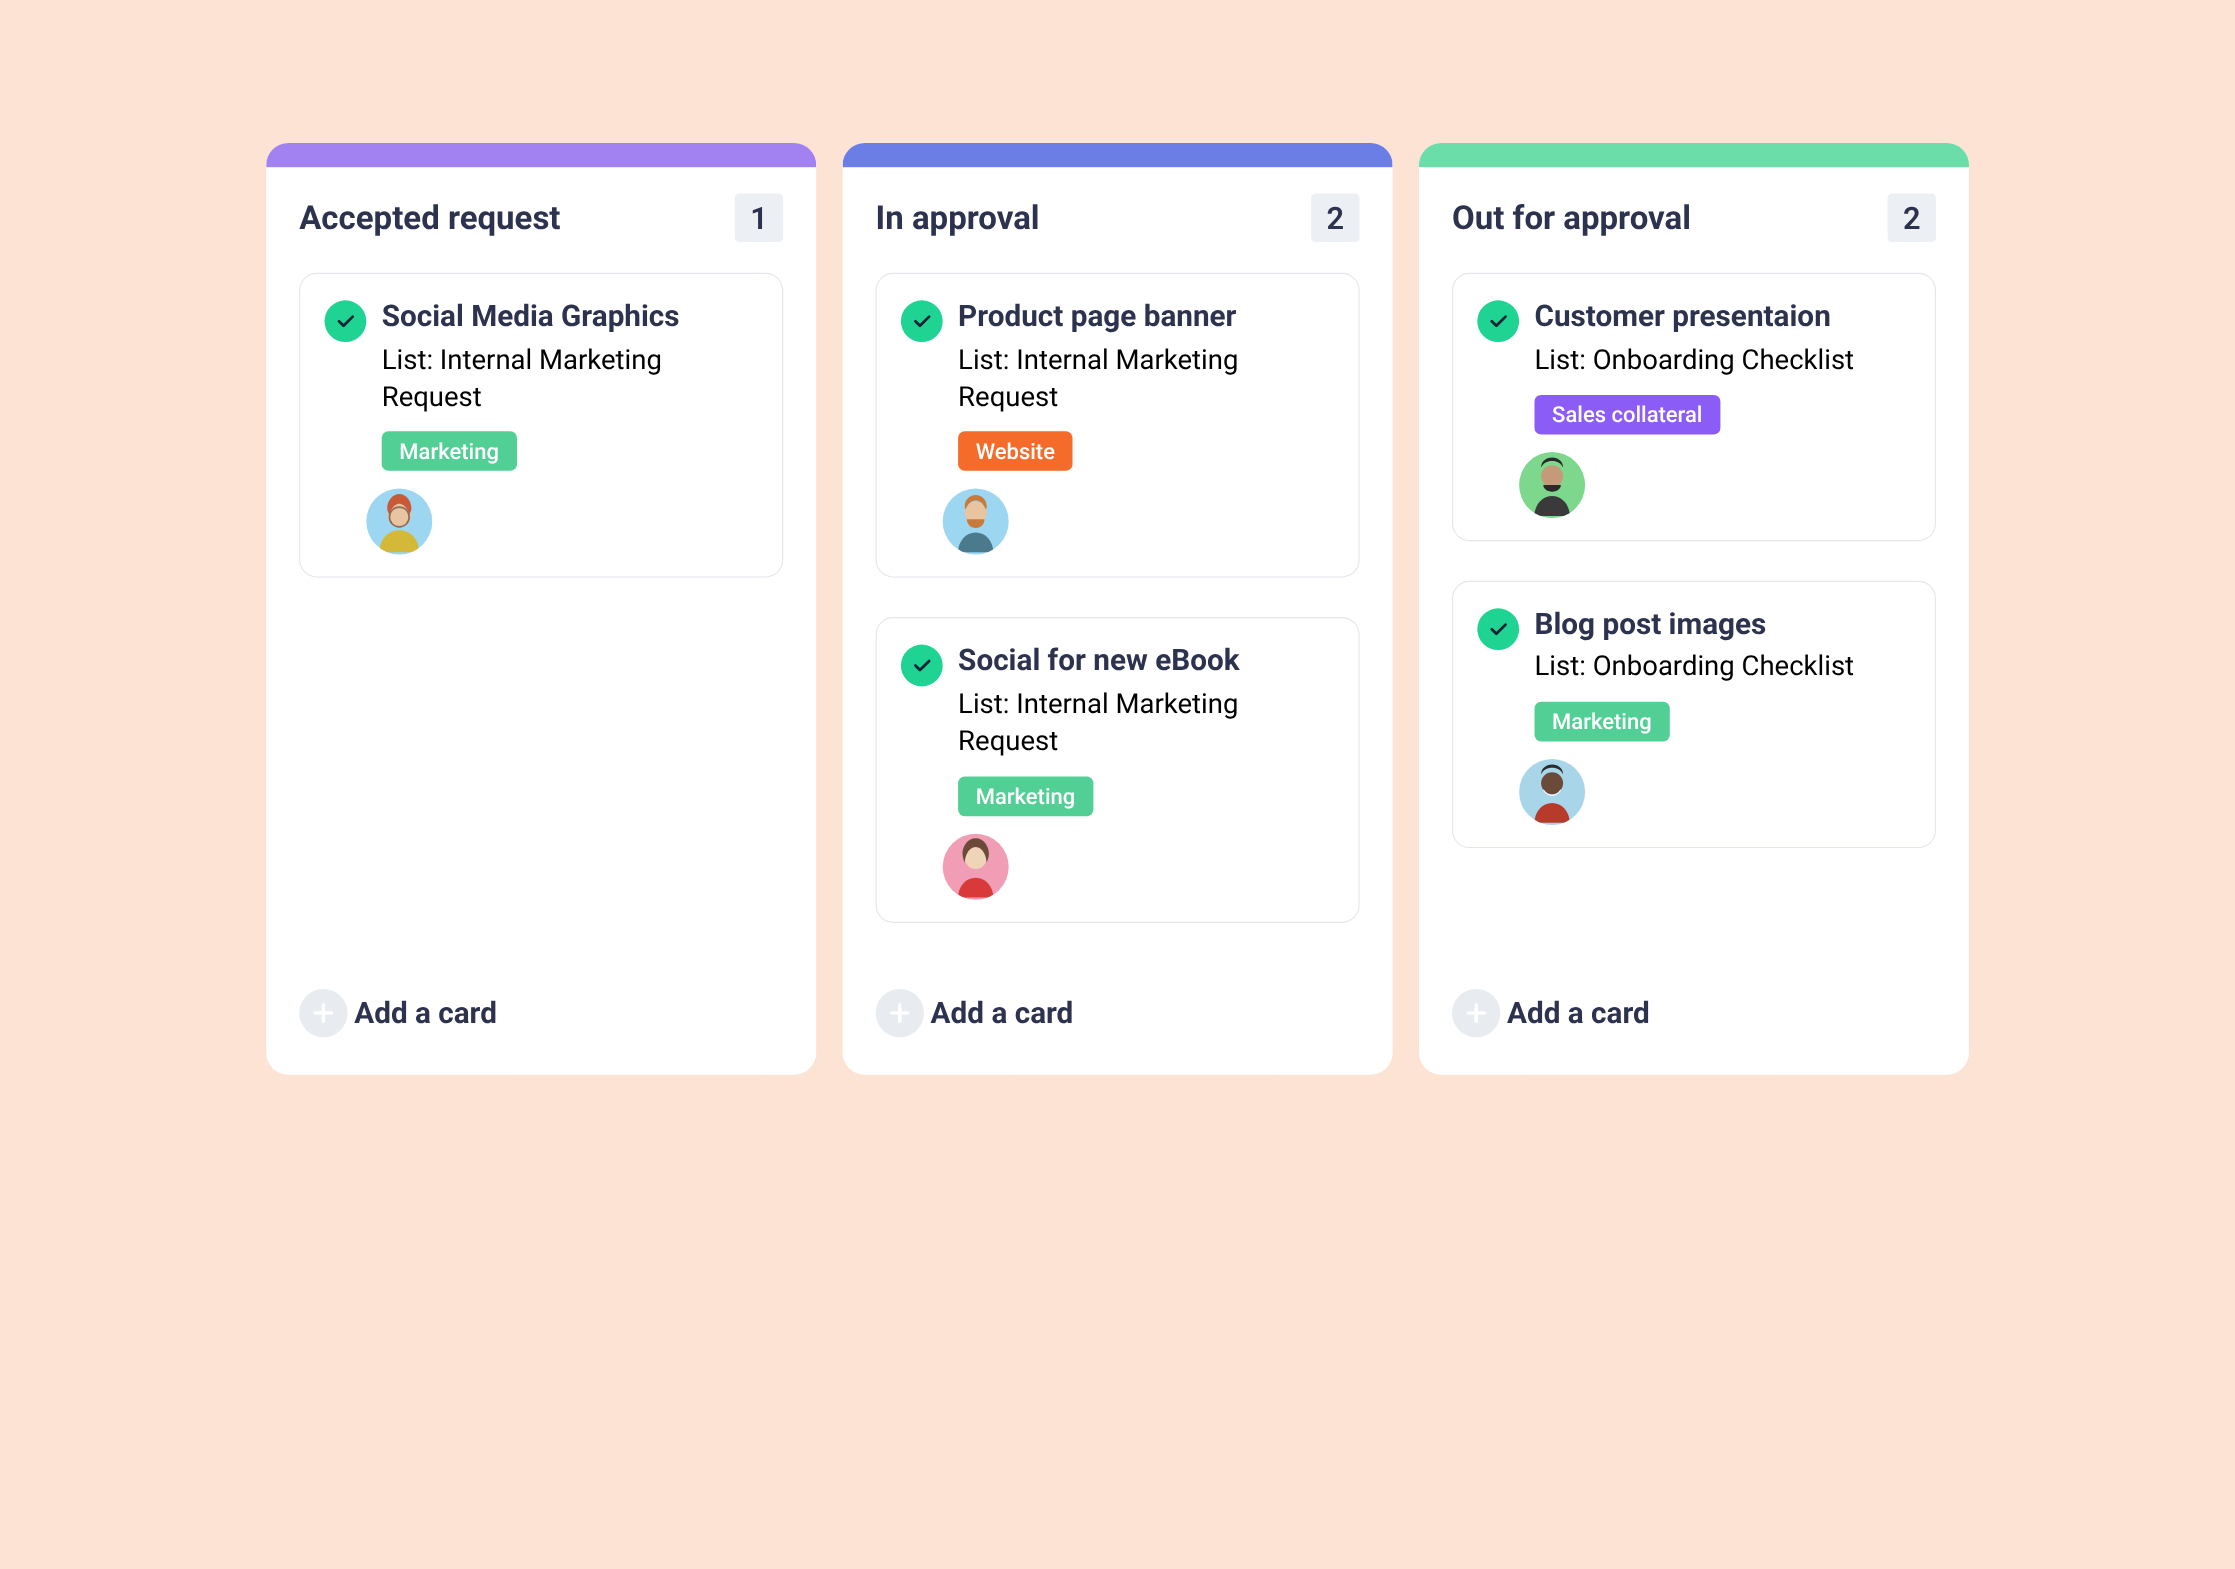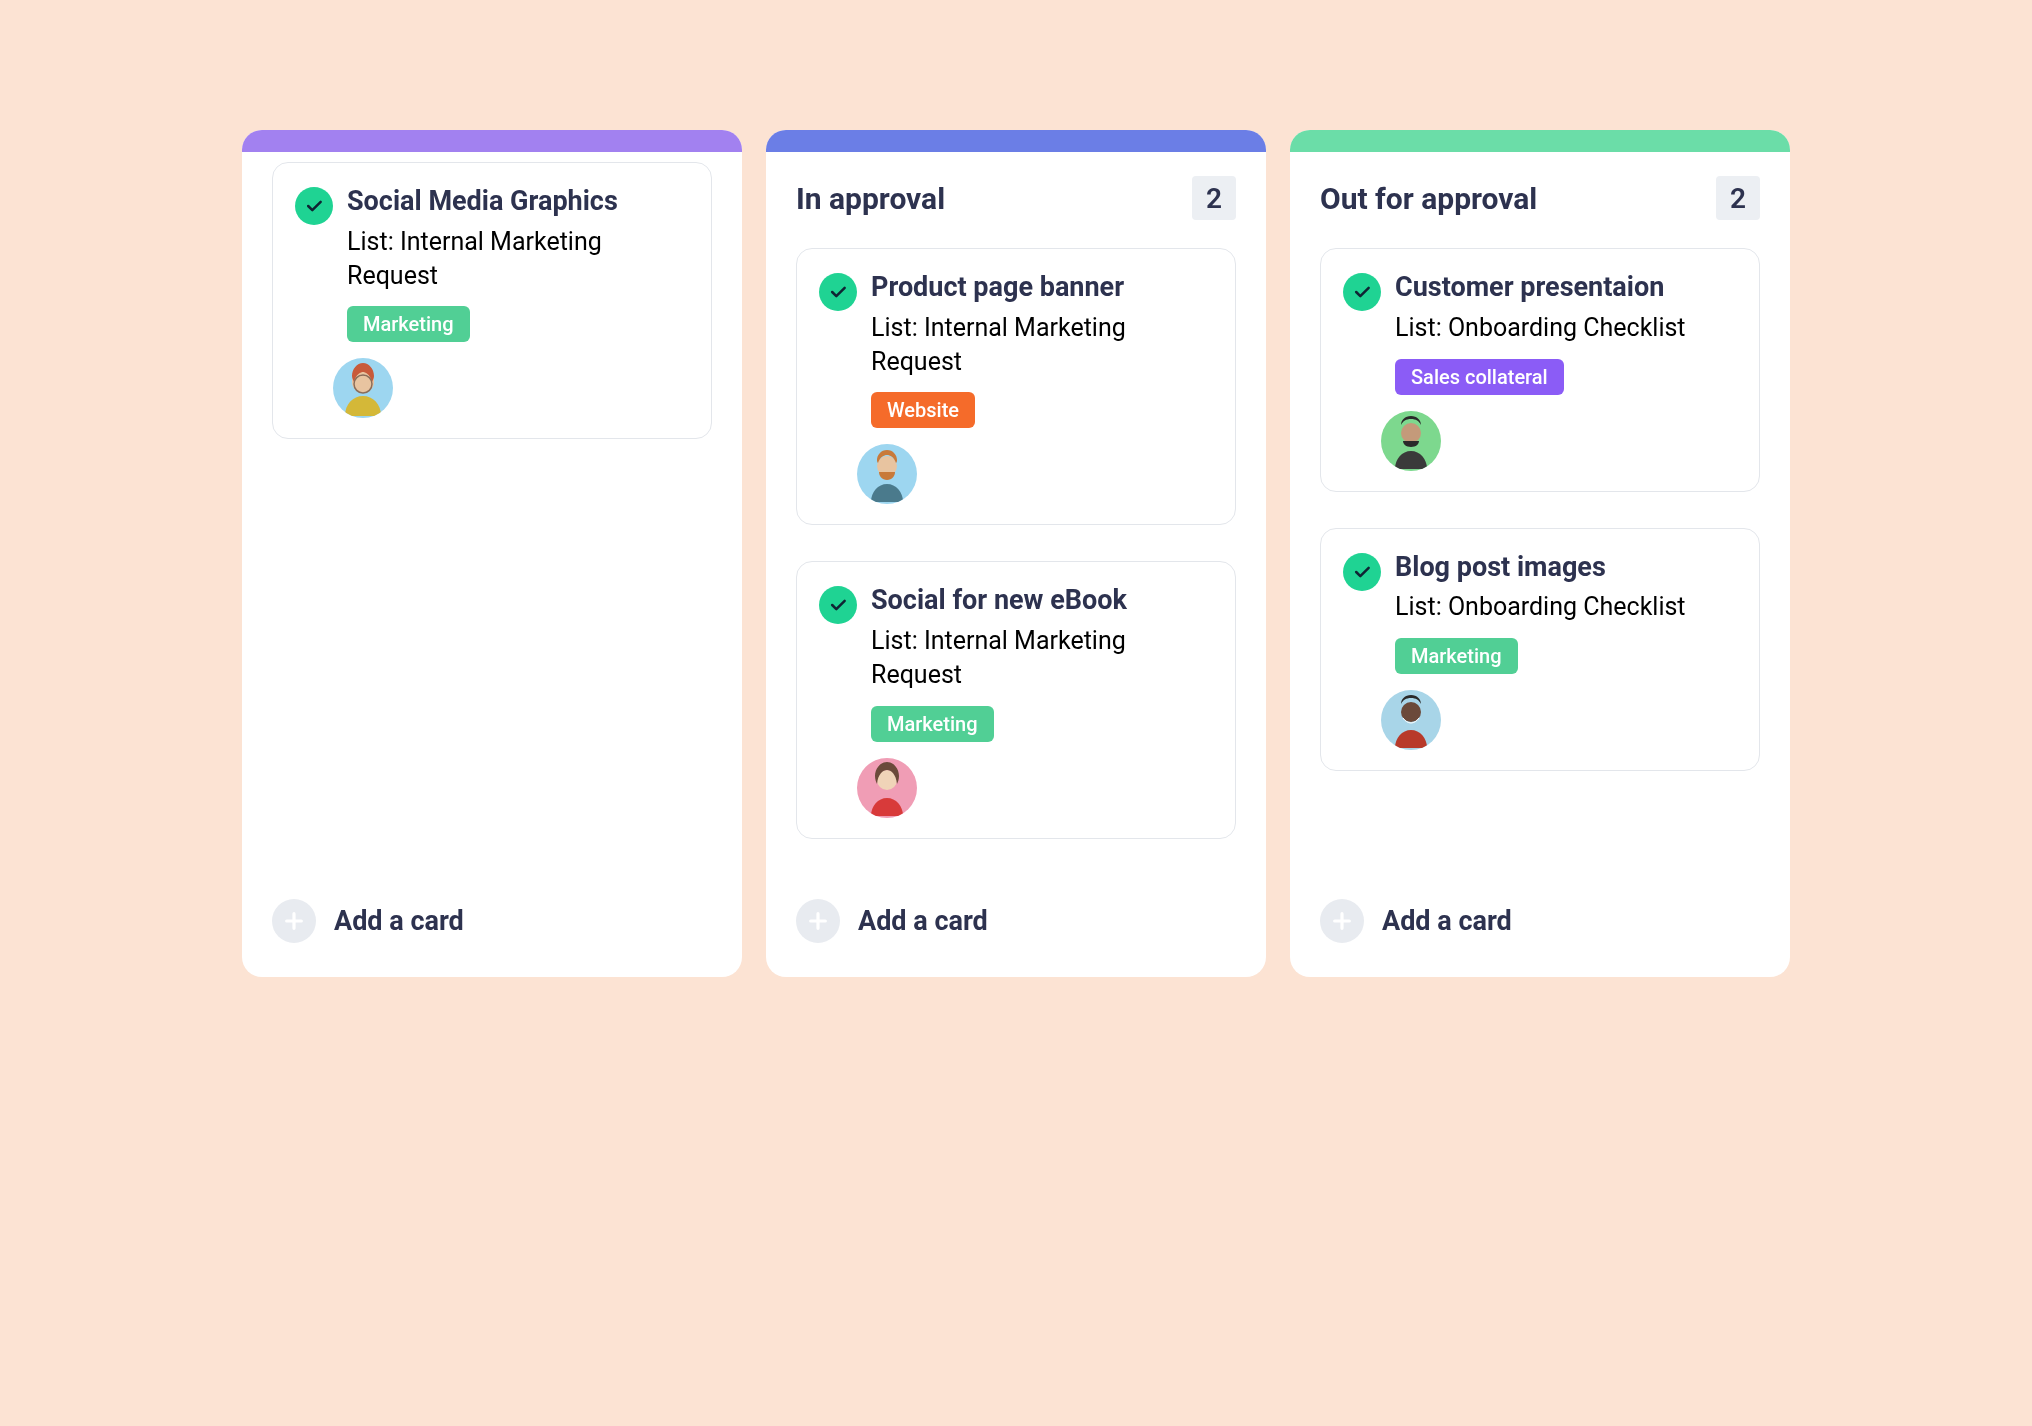--- a/index.html
+++ b/index.html
@@ -137,21 +137,21 @@
     }
     
     .avatar svg {
       width: 100%;
       height: 100%;
     }
     
     .add-card {
       display: flex;
       align-items: center;
-      gap: 18px;
+      gap: 6px;
       padding: 24px 30px 34px 30px;
       cursor: pointer;
     }
     
     .plus-icon {
       width: 44px;
       height: 44px;
       border-radius: 50%;
       background: #E8EBF0;
       display: flex;
@@ -170,20 +170,24 @@
       color: #2D324F;
     }
   </style>
 </head>
 <body>
 
 <div class="board">
 
   <div class="column">
     <div class="column-accent" style="background-color:#A281F0"></div>
+    <div class="column-header">
+      <div class="column-title">Accepted request</div>
+      <div class="column-count">1</div>
+    </div>
     <div class="cards">
       <div class="card">
         <div class="check-icon">
           <svg viewBox="0 0 24 24" fill="none">
               <path d="M5 12l5 5L20 7" stroke="#0F2433" stroke-width="3" stroke-linecap="round" stroke-linejoin="round"></path>
             </svg>
         </div>
         <div class="card-content">
           <div class="card-title">Social Media Graphics</div>
           <div class="card-subtitle">List: Internal Marketing Request</div>

